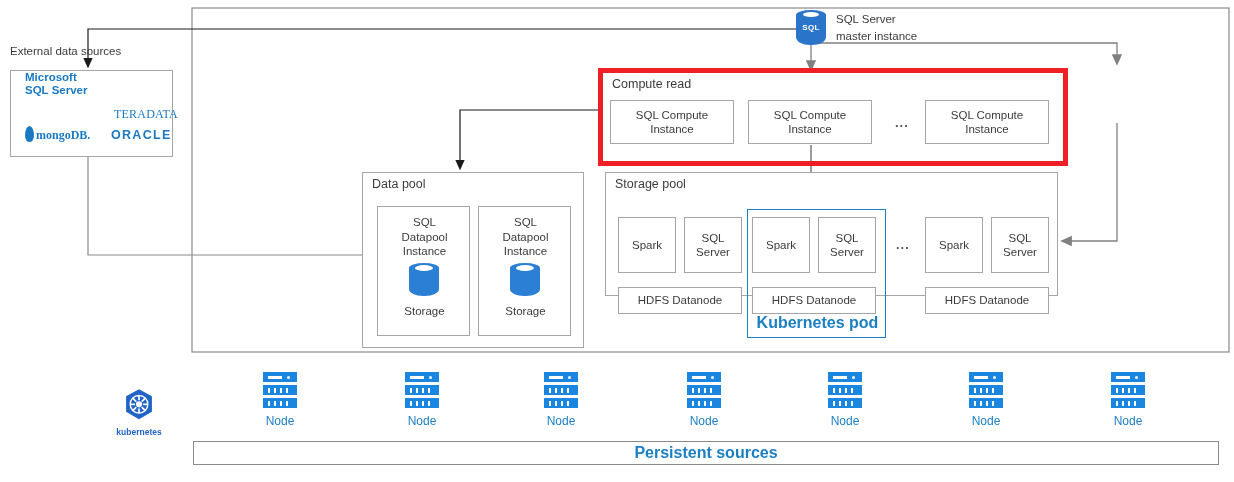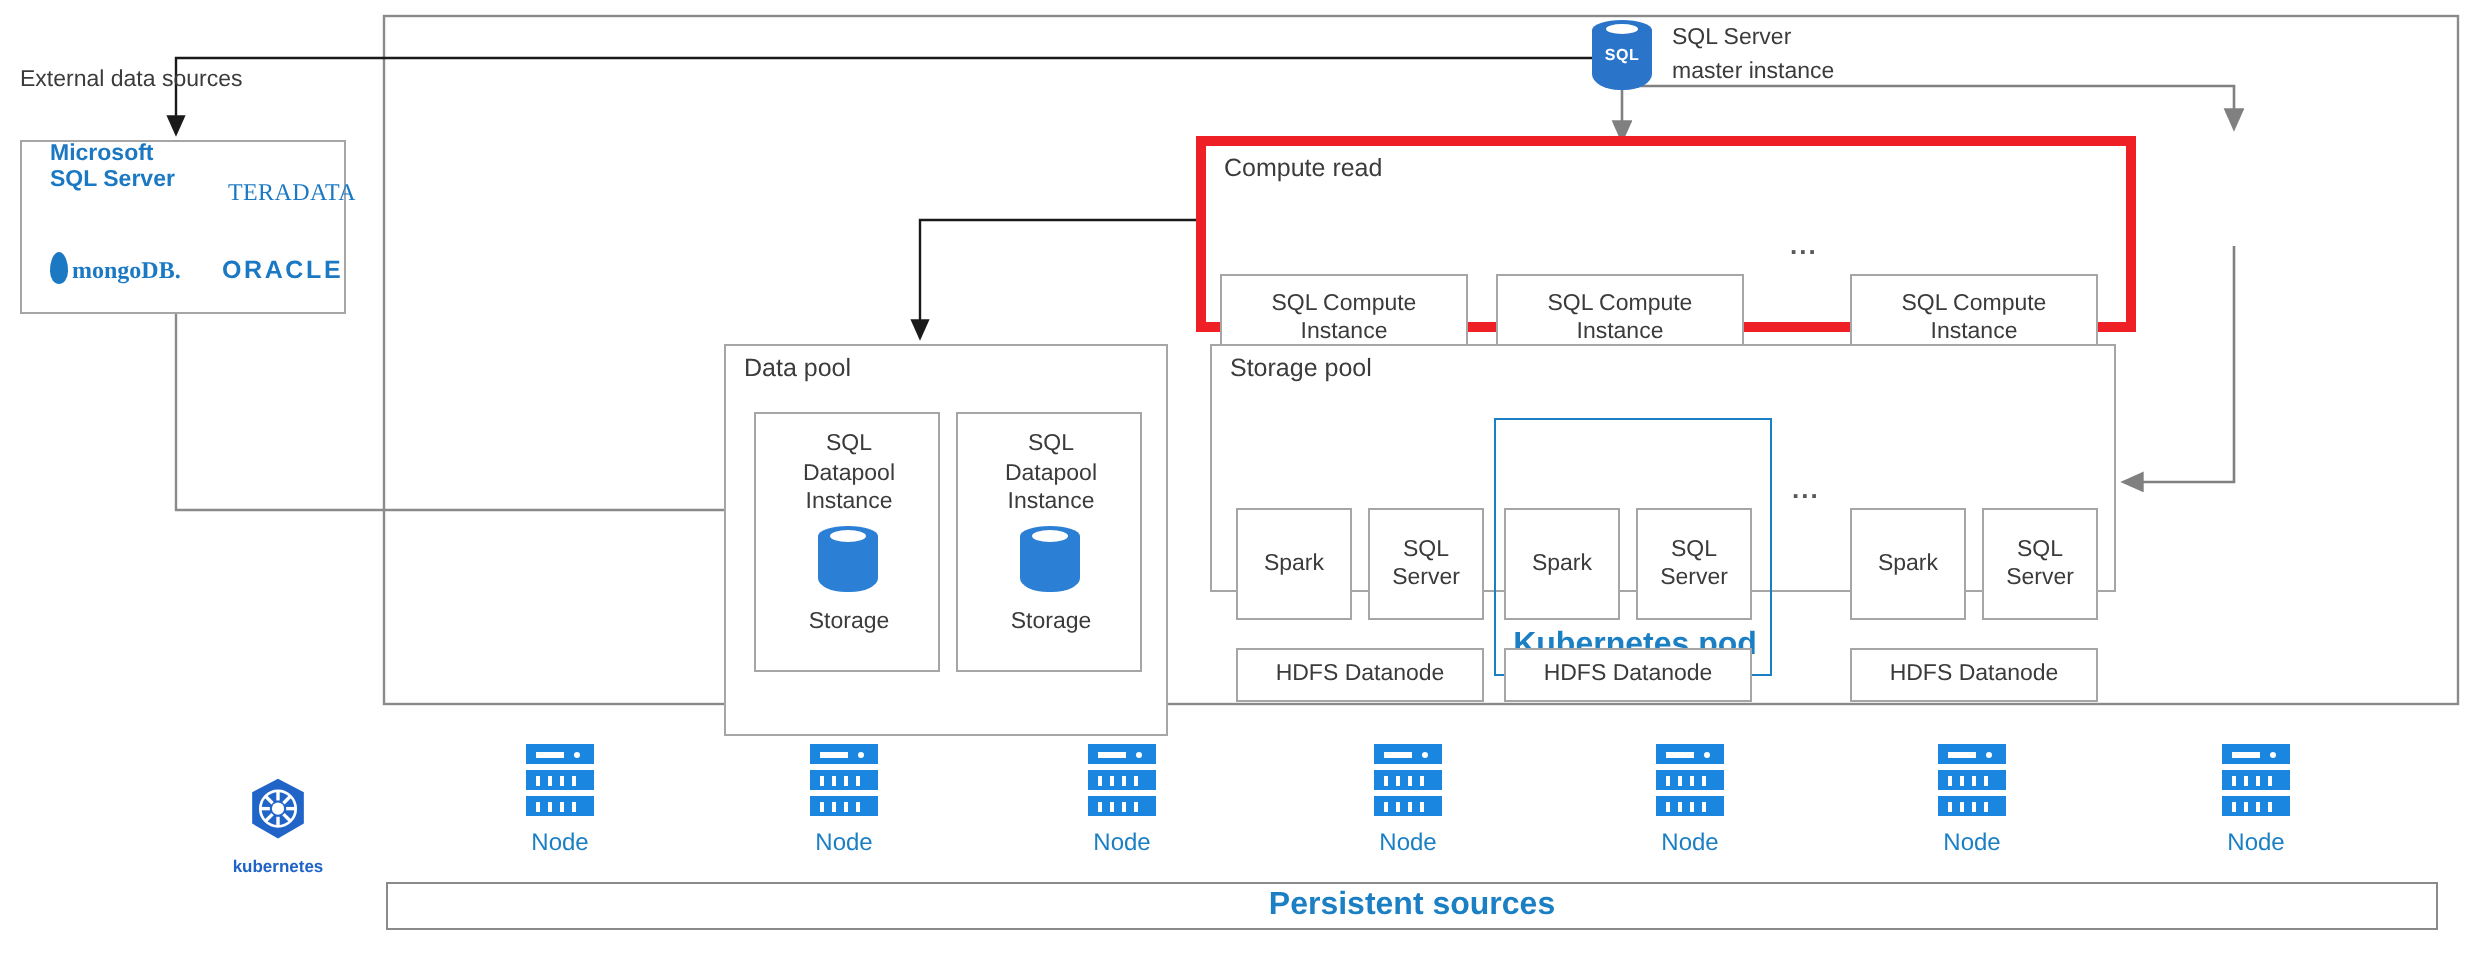--- a/index.html
+++ b/index.html
@@ -3,41 +3,41 @@
 <meta charset="utf-8">
 <style>
   html,body{margin:0;padding:0;background:#fff;}
   body{width:1234px;height:482px;font-family:"Liberation Sans",sans-serif;position:relative;overflow:hidden;color:#3b3b3b;}
   #root{position:absolute;left:0;top:0;width:1234px;height:482px;}
   .abs{position:absolute;box-sizing:border-box;}
   svg.lines{position:absolute;left:0;top:0;width:1234px;height:482px;overflow:visible;pointer-events:none;}
   .boxgrey{border:1px solid #a6a6a6;background:#fff;}
   .pool-title{position:absolute;left:9px;top:4px;font-size:12.5px;color:#3b3b3b;white-space:nowrap;}
   .cell{border:1px solid #a6a6a6;background:#fff;display:flex;align-items:center;justify-content:center;
-        text-align:center;font-size:11.5px;line-height:1.22;color:#3b3b3b;margin-top:37px;}
+        text-align:center;font-size:11.5px;line-height:1.22;color:#3b3b3b;}
   .cell span{display:block;}
   .ellipsis{position:absolute;font-size:13px;color:#595959;letter-spacing:1px;font-weight:bold;}
 
   
   .lbl{position:absolute;font-size:11.5px;color:#3b3b3b;white-space:nowrap;}
   .lbl-ext{font-size:11.5px;}
   .lbl-center{text-align:center;line-height:1.35;}
   .blue-lbl{color:#1b7fc4;font-size:16px;font-weight:bold;}
   .node-lbl{color:#1b7fc4;font-size:12px;text-align:center;width:60px;}
 
   
   .redbox{border:5px solid #ef1f26;background:transparent;}
 
   
   .podbox{border:1.5px solid #1b7fc4;background:transparent;}
 
   
   .logo{position:absolute;color:#1b79c4;}
   .logo-mssql{font-size:11.5px;line-height:1.15;font-weight:bold;color:#1b79c4;}
-  .logo-teradata{font-size:12px;letter-spacing:.2px;color:#1b79c4;font-family:"Liberation Serif",serif;}
+  .logo-teradata{font-size:12px;letter-spacing:.2px;color:#1b79c4;font-family:"Liberation Serif",serif;margin-top:18px;}
   .logo-mongo{font-size:12px;color:#1b79c4;font-family:"Liberation Serif",serif;font-weight:bold;}
   .logo-oracle{font-size:12.5px;letter-spacing:1.3px;color:#1b79c4;font-weight:bold;}
 
   
   .cyl{position:absolute;width:30px;height:36px;}
   .cyl .body{position:absolute;left:0;top:5px;width:30px;height:28px;background:#2b7fd4;border-radius:0 0 14px 14px/0 0 7px 7px;}
   .cyl .top{position:absolute;left:0;top:0;width:30px;height:10px;background:#2b7fd4;border-radius:50%;}
   .cyl .hole{position:absolute;left:6px;top:2px;width:18px;height:6px;background:#fff;border-radius:50%;}
 
   
@@ -102,21 +102,21 @@
     <path d="M645,272 L645,286" fill="none" stroke="#1b7fc4" stroke-width="1.6"></path>
     <path d="M711,272 L711,286" fill="none" stroke="#1b7fc4" stroke-width="1.6"></path>
 
     <path d="M779,272 L779,286" fill="none" stroke="#1b7fc4" stroke-width="1.6"></path>
     <path d="M845,272 L845,286" fill="none" stroke="#1b7fc4" stroke-width="1.6"></path>
 
     <path d="M952,272 L952,286" fill="none" stroke="#1b7fc4" stroke-width="1.6"></path>
     <path d="M1018,272 L1018,286" fill="none" stroke="#1b7fc4" stroke-width="1.6"></path>
   </svg>
 
-  <div class="lbl lbl-ext" style="left:10px;top:34px;">External data sources</div>
+  <div class="lbl lbl-ext" style="left:10px;top:45px;">External data sources</div>
 
   <div class="abs boxgrey" style="left:10px;top:70px;width:163px;height:87px;">
     <div class="logo logo-mssql" style="left:14px;top:0;">
       <div>Microsoft</div>
       <div>SQL Server</div>
     </div>
     <div class="logo logo-teradata" style="left:103px;top:18px;">TERADATA</div>
     <div style="position:absolute;left:14px;top:55px;width:9px;height:16px;background:#1b79c4;border-radius:50% 50% 50% 50%/60% 60% 40% 40%;"></div>
     <div class="logo logo-mongo" style="left:25px;top:57px;">mongoDB.</div>
     <div class="logo logo-oracle" style="left:100px;top:57px;">ORACLE</div>
@@ -152,21 +152,21 @@
     </div>
     <div class="ellipsis" style="left:292px;top:42px;">...</div>
     <div class="cell abs" style="left:322px;top:27px;width:124px;height:44px;">
       <span>
         <span>SQL Compute</span>
         <span>Instance</span>
       </span>
     </div>
   </div>
 
-  <div class="abs boxgrey" style="left:362px;top:172px;width:222px;height:196px;">
+  <div class="abs boxgrey" style="left:362px;top:172px;width:222px;height:176px;">
     <div class="pool-title">Data pool</div>
 
     <div class="abs boxgrey" style="left:14px;top:33px;width:93px;height:130px;">
       <div style="position:absolute;left:0;top:8px;width:93px;text-align:center;font-size:11.5px;line-height:1.28;color:#3b3b3b;">
         <div>SQL</div>
         <div>Datapool</div>
         <div>Instance</div>
       </div>
       <div class="cyl" style="left:31px;top:56px;">
         <div class="body"></div>

